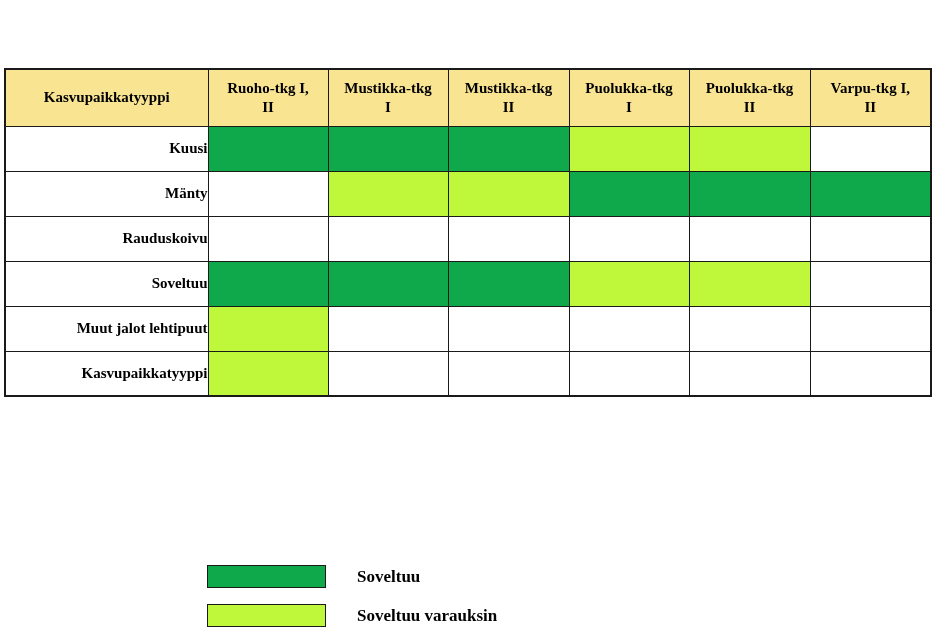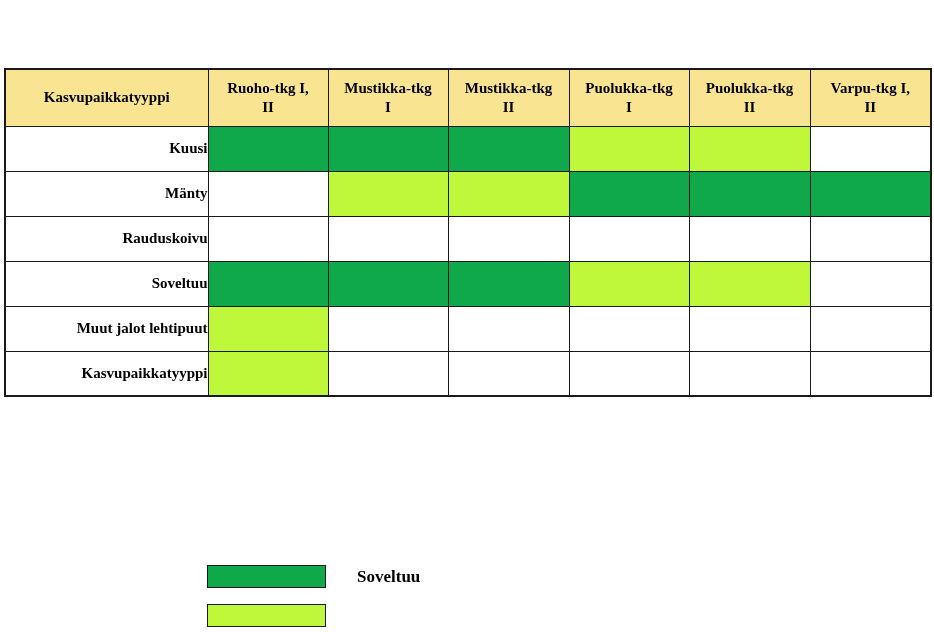--- a/index.html
+++ b/index.html
@@ -158,14 +158,15 @@
     </tbody>
 </table>
 
 <div class="legend">
   <div class="legend-row">
     <div class="legend-swatch" style="background-color: rgb(15, 169, 76);"></div>
     <div class="legend-label">Soveltuu</div>
   </div>
   <div class="legend-row">
     <div class="legend-swatch" style="background-color: rgb(191, 248, 59);"></div>
+    <div class="legend-label">Soveltuu varauksin</div>
   </div>
 </div>
 
 </body></html>

